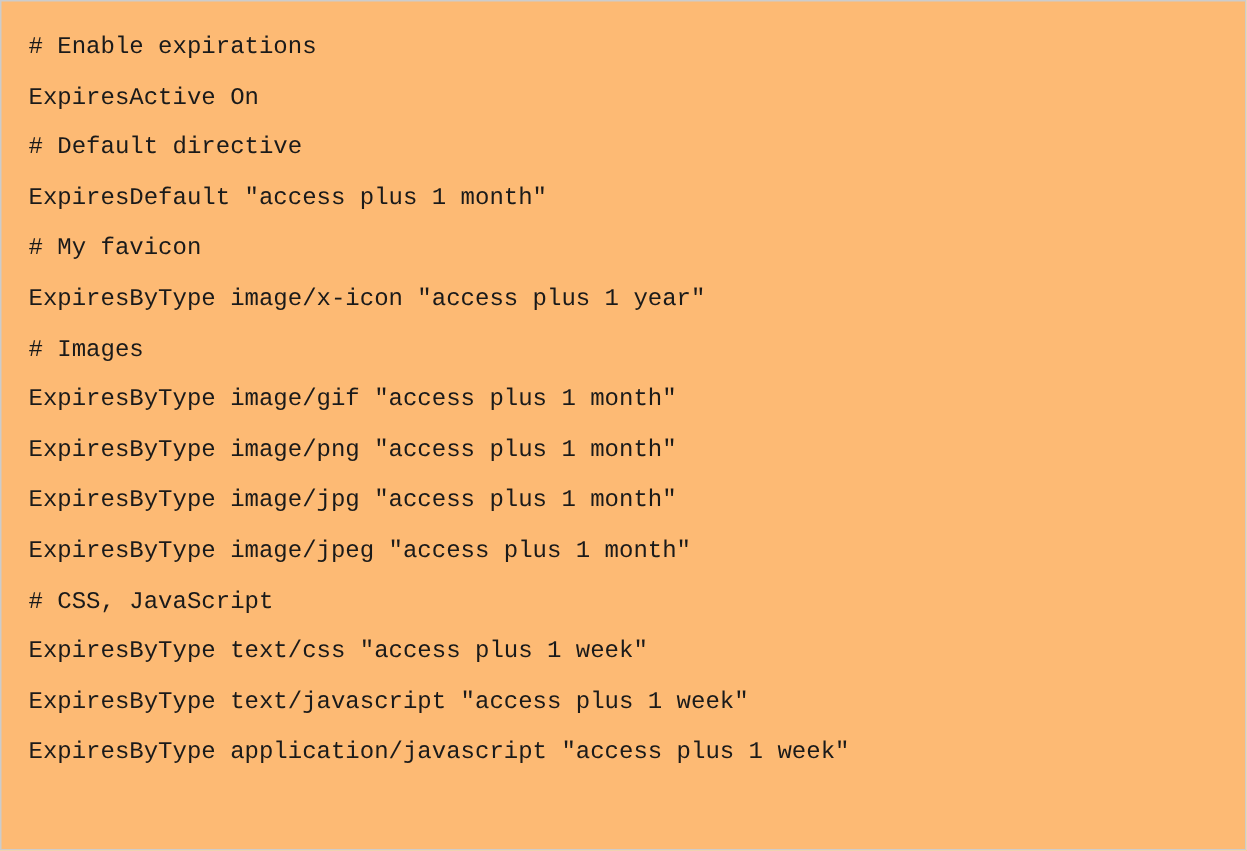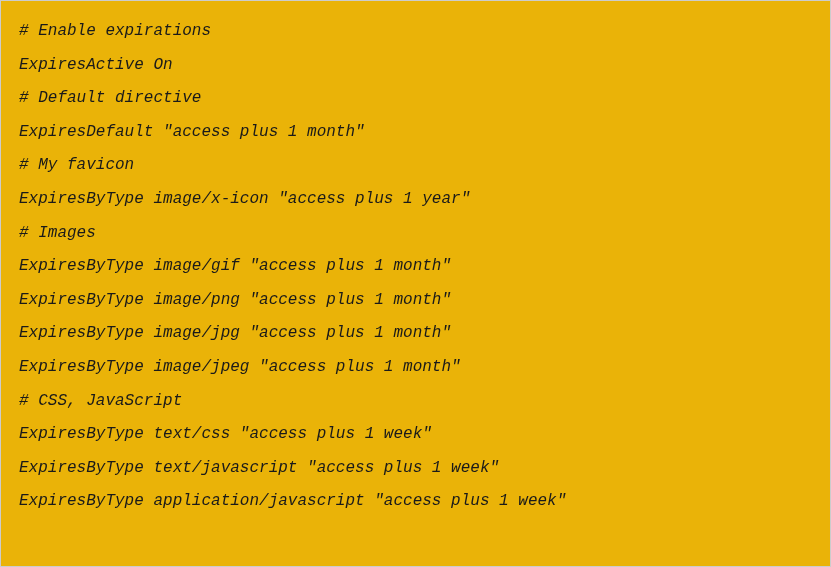--- a/index.html
+++ b/index.html
@@ -7,32 +7,31 @@
       padding: 0;
       box-sizing: border-box;
     }
     body {
       background: #ffffff;
       padding: 0;
       width: 831px;
       height: 567px;
     }
     .code-block {
-      background: #eab308;
+      background: #fdba74;
       border: 1px solid #cccccc;
       padding: 14px 18px;
       font-family: Consolas, "Courier New", monospace;
       font-size: 16px;
       line-height: 2.1;
       color: #1a1a1a;
       width: 831px;
       height: 567px;
       white-space: pre;
       overflow: hidden;
-      font-style: italic;
     }
     .code-line {
       display: block;
     }
   </style>
 </head>
 <body>
 
 <div class="code-block"><span class="code-line"># Enable expirations</span><span class="code-line">ExpiresActive On</span><span class="code-line"># Default directive</span><span class="code-line">ExpiresDefault "access plus 1 month"</span><span class="code-line"># My favicon</span><span class="code-line">ExpiresByType image/x-icon "access plus 1 year"</span><span class="code-line"># Images</span><span class="code-line">ExpiresByType image/gif "access plus 1 month"</span><span class="code-line">ExpiresByType image/png "access plus 1 month"</span><span class="code-line">ExpiresByType image/jpg "access plus 1 month"</span><span class="code-line">ExpiresByType image/jpeg "access plus 1 month"</span><span class="code-line"># CSS, JavaScript</span><span class="code-line">ExpiresByType text/css "access plus 1 week"</span><span class="code-line">ExpiresByType text/javascript "access plus 1 week"</span><span class="code-line">ExpiresByType application/javascript "access plus 1 week"</span></div>
 

